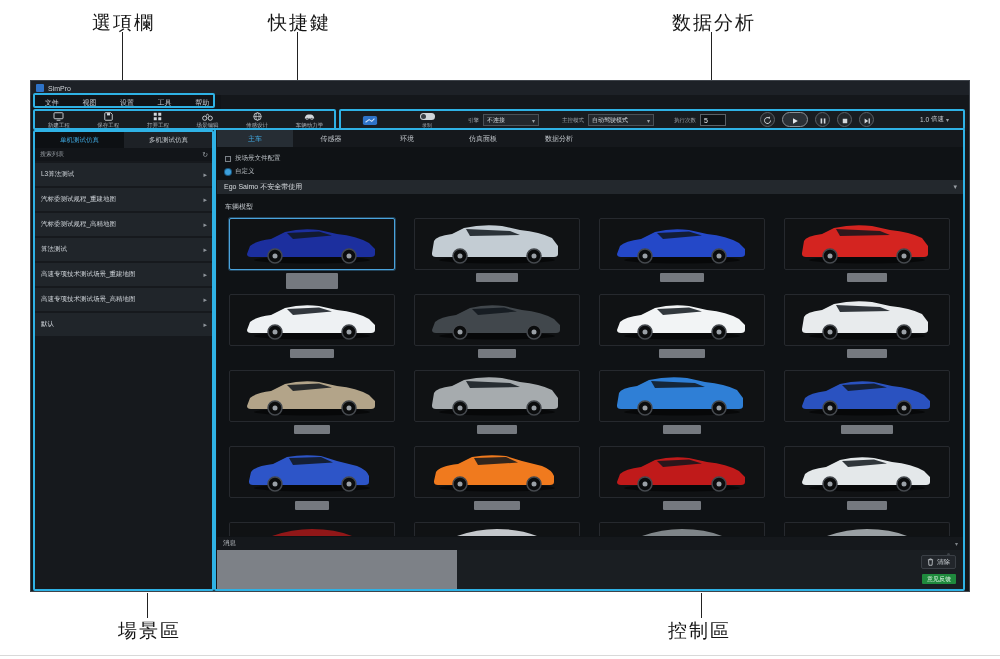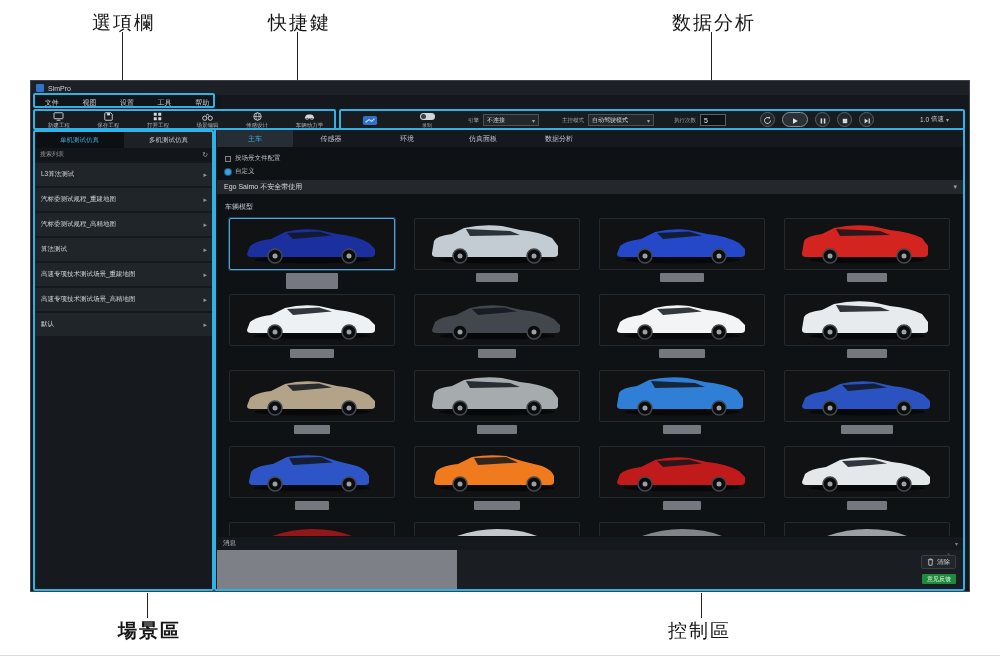--- a/index.html
+++ b/index.html
@@ -106,21 +106,21 @@
 
 <div class="page">
 
   <div class="ann-label" style="left:92px; top:10px;">選項欄</div>
   <div class="ann-label" style="left:268px; top:10px;">快捷鍵</div>
   <div class="ann-label" style="left:672px; top:10px;">数据分析</div>
   <div class="ann-line" style="left:122px; top:32px; height:62px;"></div>
   <div class="ann-line" style="left:297px; top:32px; height:78px;"></div>
   <div class="ann-line" style="left:711px; top:32px; height:78px;"></div>
 
-  <div class="ann-label" style="left:118px; top:618px;font-weight:bold;">場景區</div>
+  <div class="ann-label" style="left:118px; top:618px;">場景區</div>
   <div class="ann-label" style="left:668px; top:618px;">控制區</div>
   <div class="ann-line" style="left:147px; top:593px; height:25px;"></div>
   <div class="ann-line" style="left:701px; top:593px; height:25px;"></div>
 
   <div class="app">
 
     <div class="titlebar">
       <div class="logo"></div>
       <span class="app-title">SimPro</span>
     </div>

